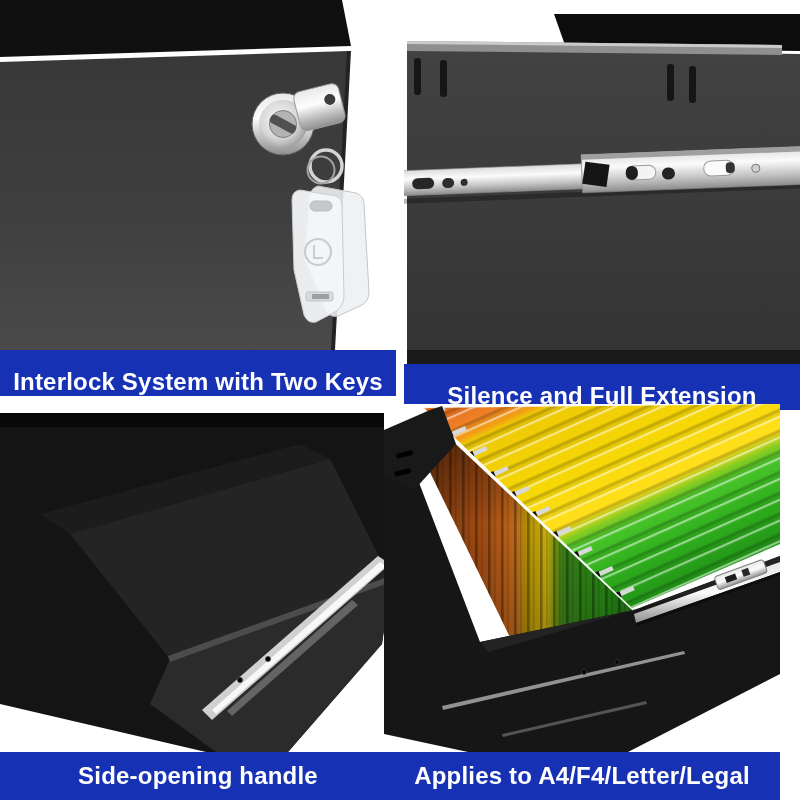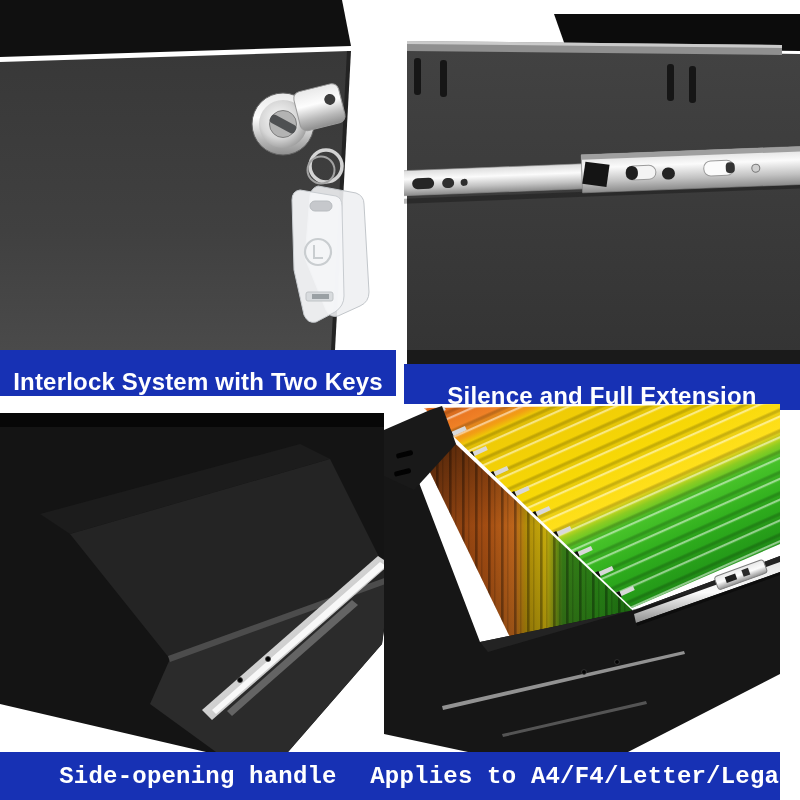--- a/index.html
+++ b/index.html
@@ -6,21 +6,21 @@
   .board{position:relative;width:800px;height:800px;background:#ffffff;overflow:hidden;
          font-family:"Liberation Sans",sans-serif;}
   .quad{position:absolute;width:396px;height:396px;}
   .quad .photo{position:relative;width:396px;overflow:hidden;background:#fff;}
   .quad.top .photo{height:350px;}
   .quad.bot .photo{height:348px;}
   .caption{display:flex;align-items:center;justify-content:center;
            background:var(--caption-blue,#1731B4);color:var(--caption-text,#fff);
            font-weight:700;font-size:24px;letter-spacing:.2px;white-space:nowrap;}
   .quad.top .caption{height:46px;align-items:flex-end;}
-  .quad.bot .caption{height:48px;font-family:Liberation Mono, monospace;}
+  .quad.bot .caption{height:48px;}
   svg{display:block;}
 </style>
 </head>
 <body>
 
 <div class="board">
 
   <section class="quad top" style="left:0;top:0;">
     <div class="photo">
       <svg width="396" height="350" viewBox="0 0 396 350">

